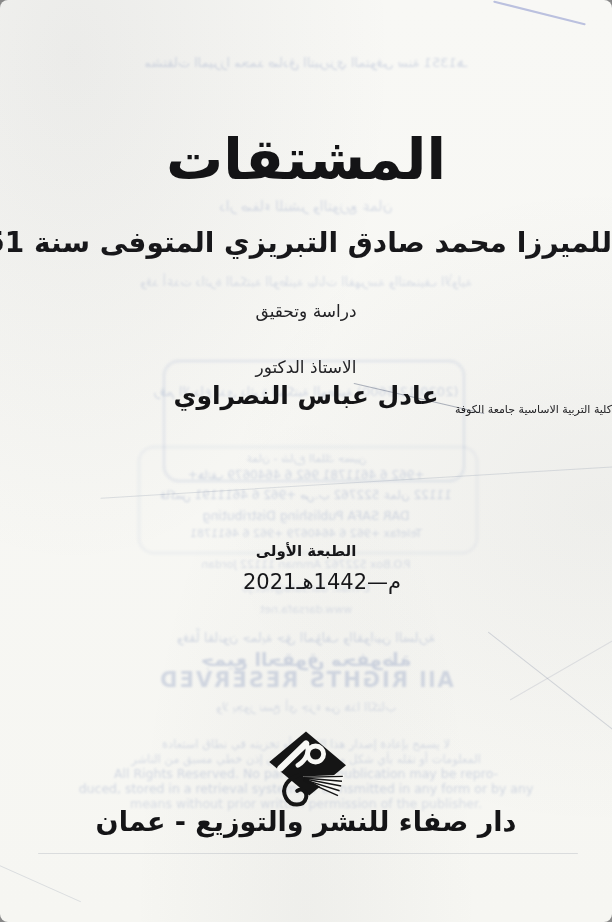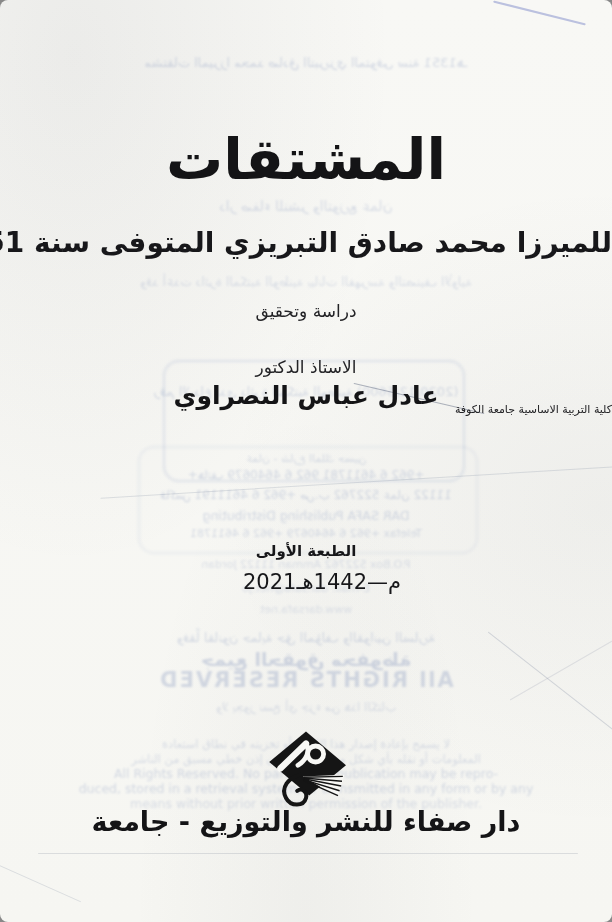--- a/index.html
+++ b/index.html
@@ -114,15 +114,15 @@
         <line x1="57" y1="60" x2="105" y2="64"></line>
         <line x1="57" y1="61" x2="104" y2="70"></line>
         <line x1="57" y1="62" x2="102" y2="76"></line>
         <line x1="57" y1="63" x2="100" y2="82"></line>
       </g>
 
       <path d="M52 56 C 38 60, 28 72, 35 85 C 41 96, 57 96, 60 85 C 62 77, 55 72, 49 76" stroke="#151515" stroke-width="5" fill="none" stroke-linecap="round"></path>
     </svg>
   </div>
 
-  <div class="print publisher" dir="rtl">دار صفاء للنشر والتوزيع - جامعة</div>
+  <div class="print publisher" dir="rtl">دار صفاء للنشر والتوزيع - عمان</div>
 
 </div>
 
 </body></html>

